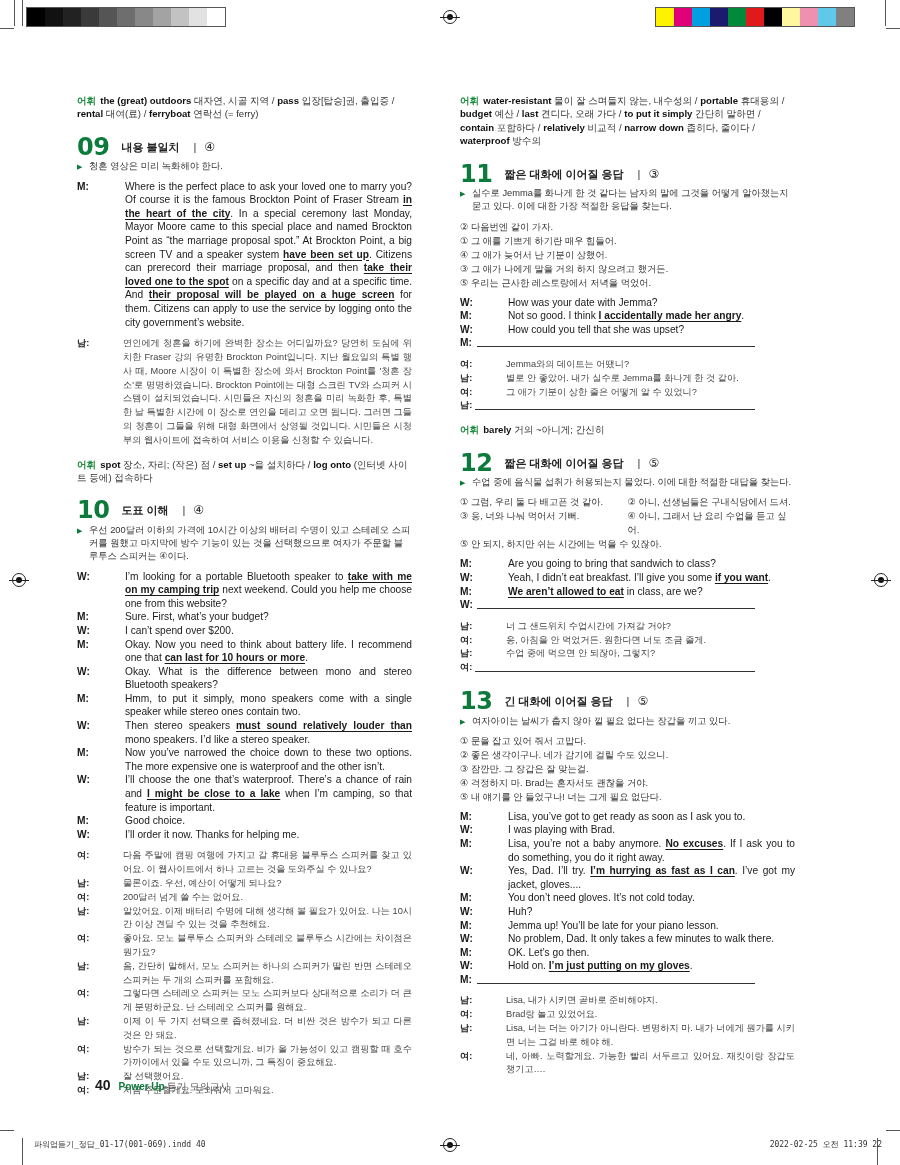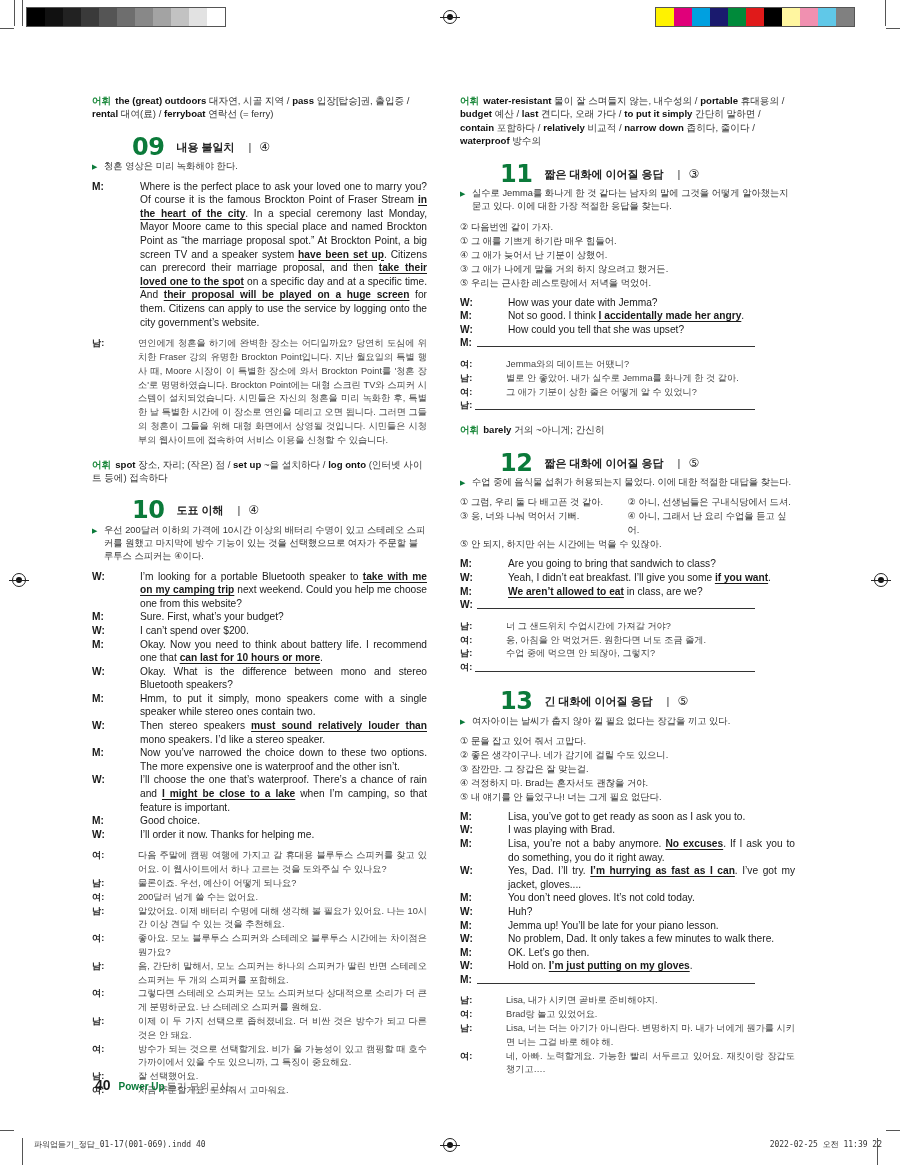--- a/index.html
+++ b/index.html
@@ -8,28 +8,28 @@
 
   
   .colorbar { position: absolute; top: 7px; height: 20px; display: flex; border: 1px solid #555; }
   .colorbar .sw { width: 18px; height: 100%; }
   .reg-mark { position: absolute; width: 14px; height: 14px; border-radius: 50%; border: 1px solid #222; }
   .reg-mark::before { content: ""; position: absolute; left: 3px; top: 3px; width: 6px; height: 6px; border-radius: 50%; background: #111; }
   .reg-mark::after { content: ""; position: absolute; left: -4px; top: 6px; width: 20px; height: 1px; background: #222; }
   .crop { position: absolute; background: #555; }
 
   .col { position: absolute; top: 94px; width: 335px; font-size: 10.2px; line-height: 13.6px; }
-  .col.left { left: 92px; }
+  .col.left { left: 77px; }
   .col.right { left: 460px; }
 
   .vocab { font-size: 9.6px; line-height: 13.4px; color: #333; }
   .vocab .tag { color: #1e8a3e; font-weight: bold; margin-right: 4px; }
   .vocab b { color: #111; }
 
-  .qhead { display: flex; align-items: flex-end; margin-top: 20px; margin-bottom: 6px; margin-left: 40px; }
+  .qhead { display: flex; align-items: flex-end; margin-top: 20px; margin-bottom: 6px; }
   .qnum { font-size: 24px; font-weight: bold; color: #0b7a3a; letter-spacing: -0.5px; margin-right: 12px; font-family: "DejaVu Sans", sans-serif; }
   .qtitle { font-size: 11px; font-weight: bold; color: #222; }
   .qsep { font-size: 11px; margin: 0 8px 0 14px; color: #333; }
   .qans { font-size: 12px; color: #222; }
 
   .hint { font-size: 9.3px; line-height: 13.2px; color: #333; padding-left: 12px; position: relative; margin-bottom: 6px; }
   .hint::before { content: "\25B6"; position: absolute; left: 0; top: 0; font-size: 7px; color: #0b7a3a; }
 
   .opts { font-size: 9.3px; line-height: 14px; color: #333; margin-bottom: 6px; }
   .opts.grid { display: grid; grid-template-columns: 1fr 1fr; }

